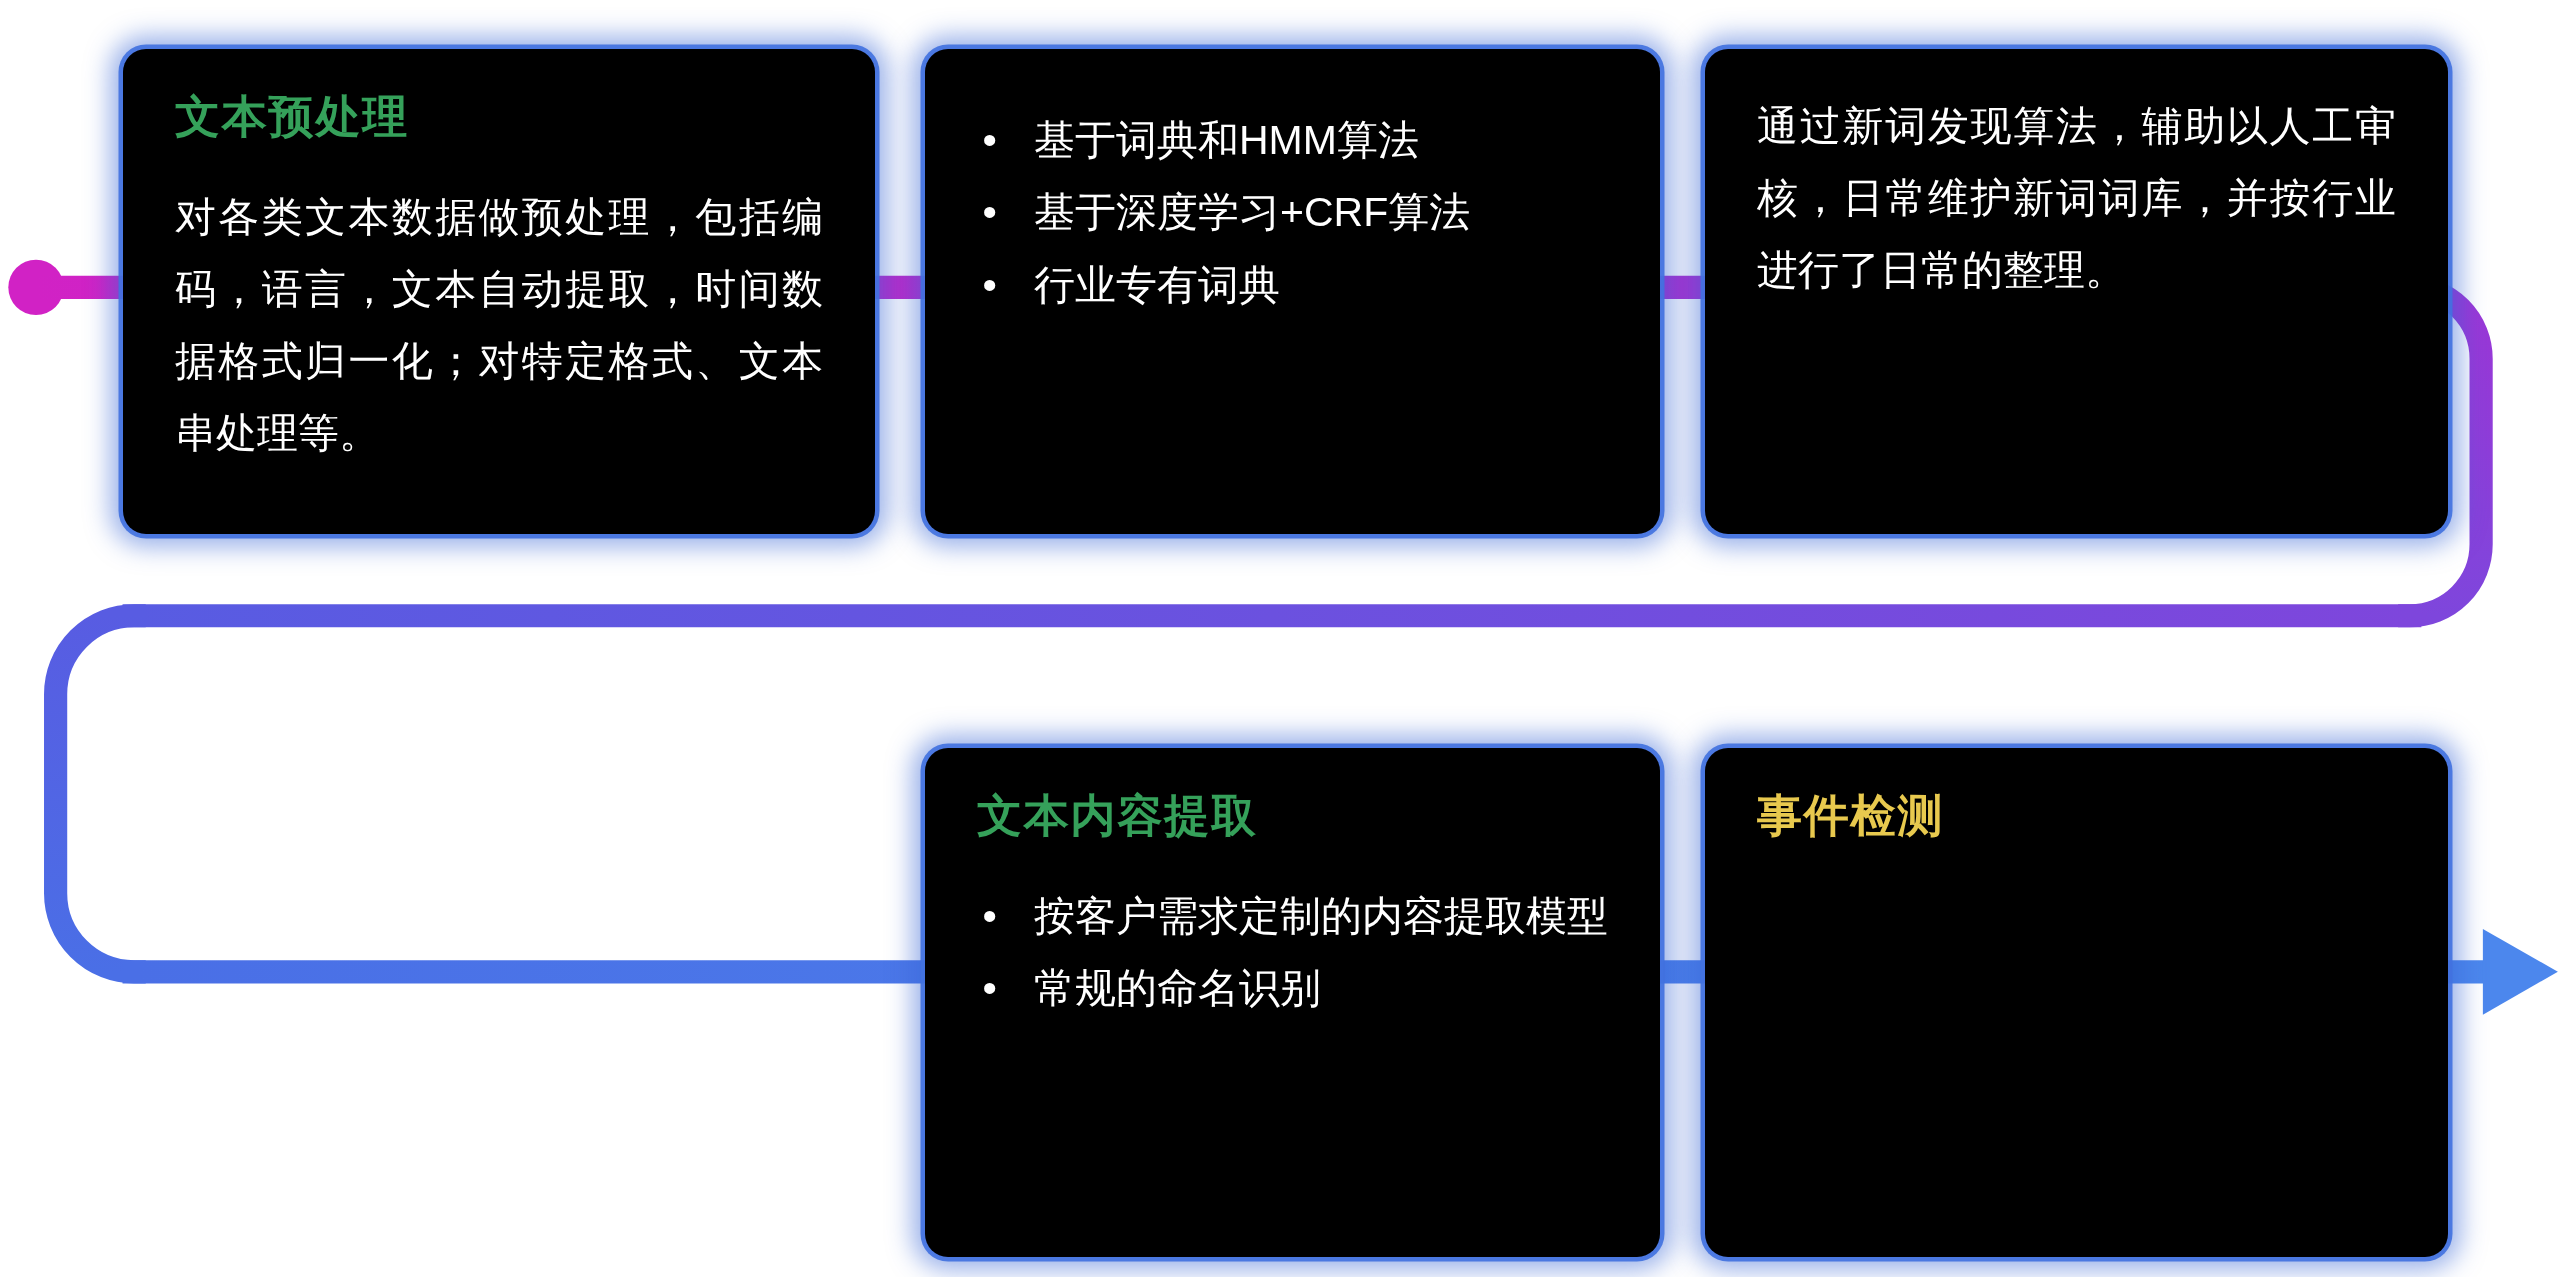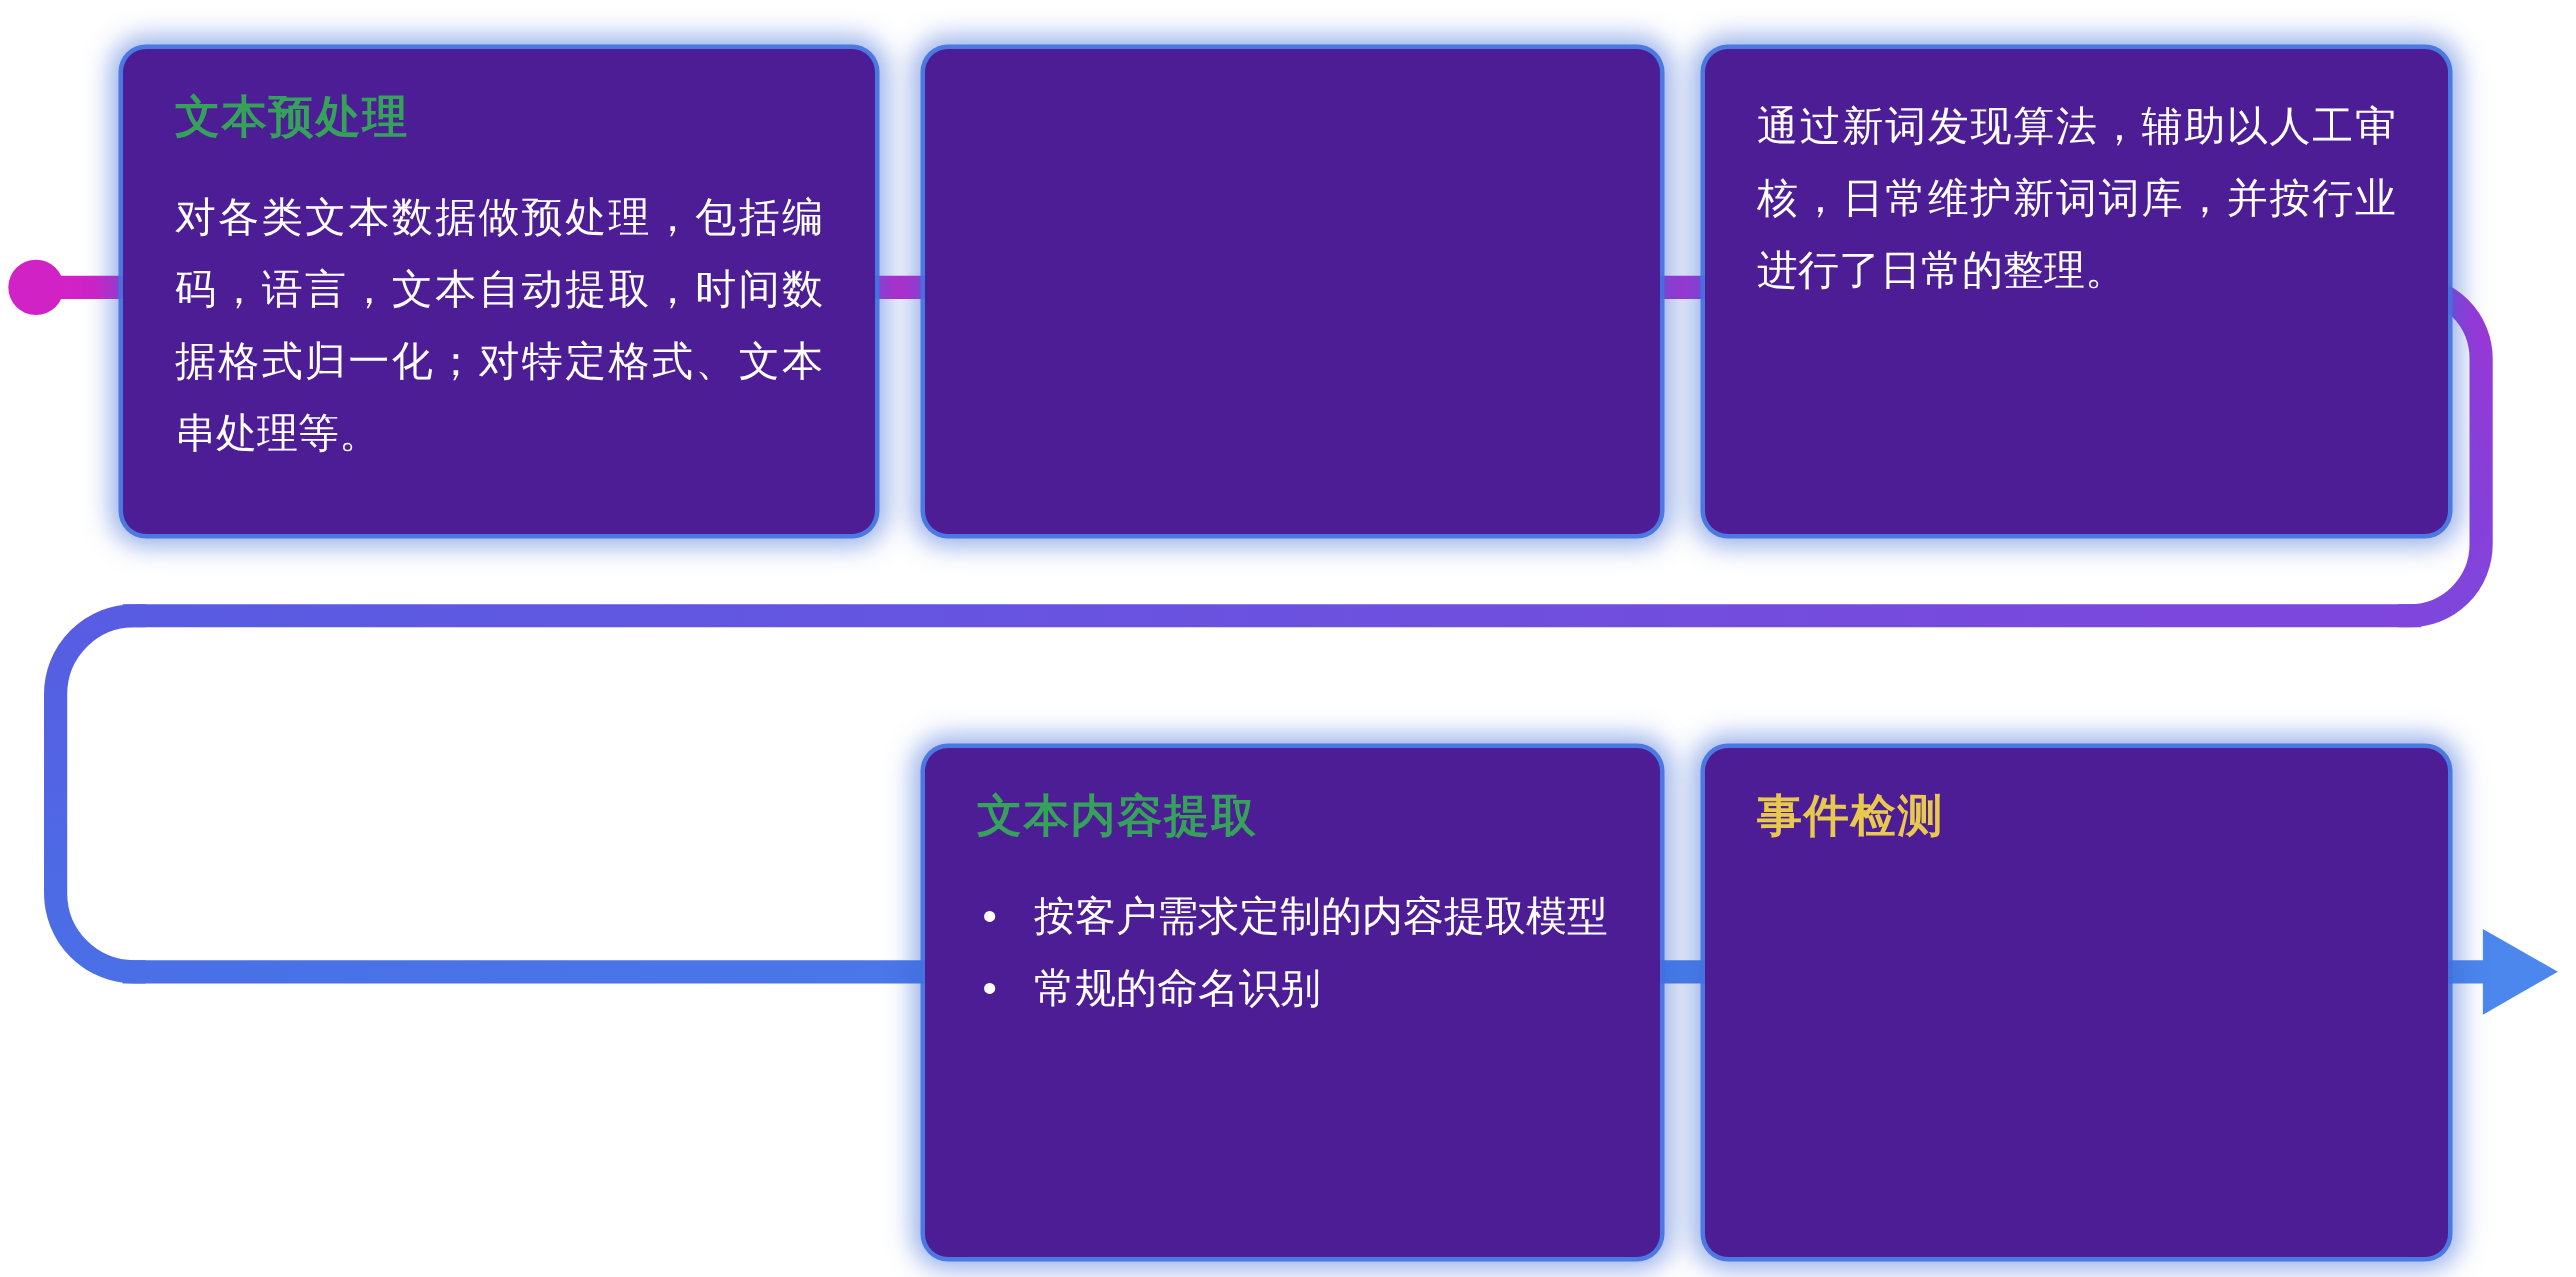--- a/index.html
+++ b/index.html
@@ -17,21 +17,21 @@
   }
   .flow-svg {
     position: absolute;
     left: 0;
     top: 0;
     z-index: 1;
   }
   .card {
     position: absolute;
     z-index: 2;
-    background: #4c1d95;
+    background: #000000;
     border-radius: 23px;
     padding: 41px 52px 36px 52px;
     box-sizing: border-box;
     box-shadow: 0 0 0 4.5px rgba(66,114,224,0.92), 0 0 25px 12.5px rgba(56,102,214,0.5);
   }
   .card-title {
     margin: 0 0 37px 0;
     font-size: 45px;
     font-weight: 700;
     letter-spacing: 1.8px;
@@ -111,20 +111,25 @@
   </svg>
 
   <section class="card r1 c1">
     <h2 class="card-title" style="color: rgb(53, 161, 90);">文本预处理</h2>
     <p class="card-body">对各类文本数据做预处理，包括编码，语言，文本自动提取，时间数据格式归一化；对特定格式、文本串处理等。</p>
 
   </section>
 
   <section class="card r1 c2">
 
+    <ul class="card-bullets">
+        <li>基于词典和HMM算法</li>
+        <li>基于深度学习+CRF算法</li>
+        <li>行业专有词典</li>
+      </ul>
   </section>
 
   <section class="card r1 c3">
     <p class="card-body">通过新词发现算法，辅助以人工审核，日常维护新词词库，并按行业进行了日常的整理。</p>
 
   </section>
 
 
   <section class="card r2 c2">
     <h2 class="card-title" style="color: rgb(53, 161, 90);">文本内容提取</h2>

